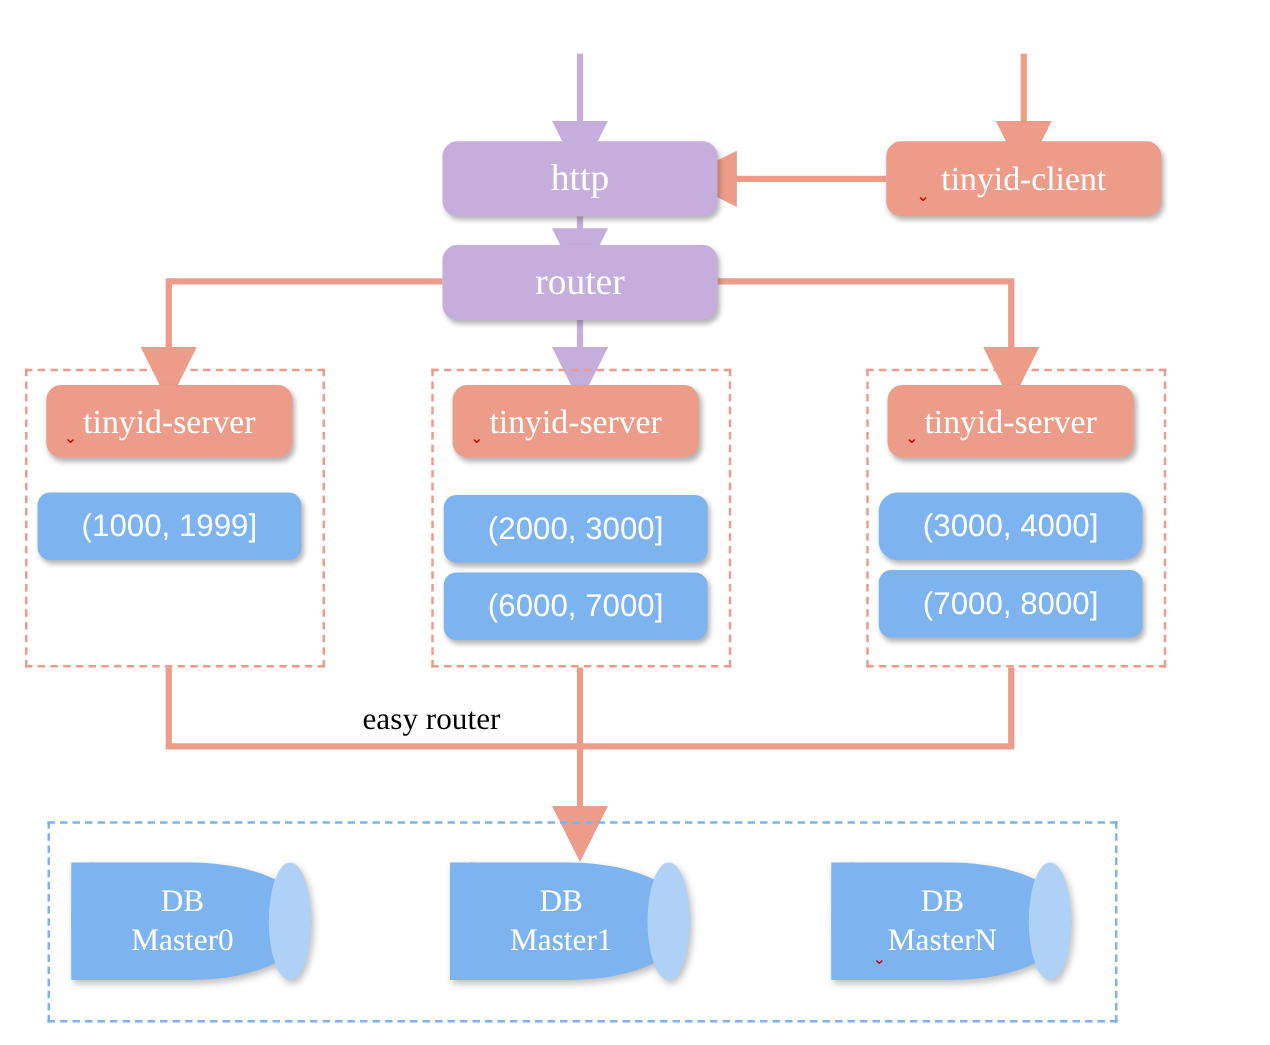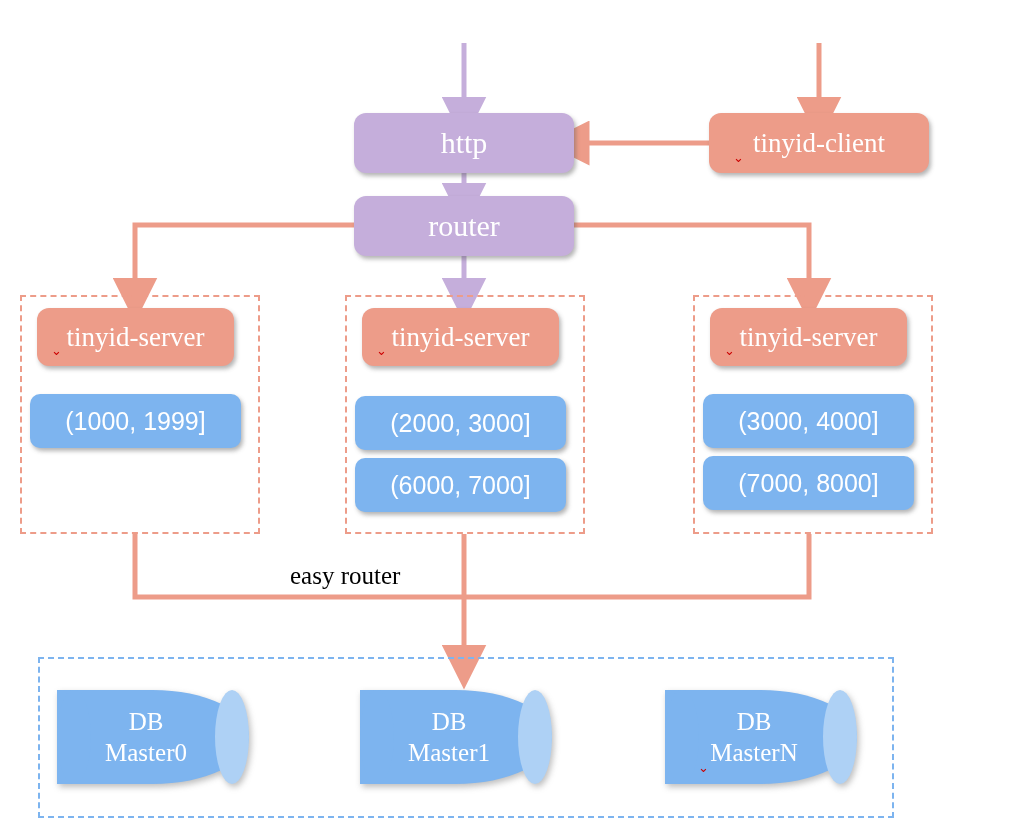--- a/index.html
+++ b/index.html
@@ -223,21 +223,21 @@
     <span>(6000, 7000]</span>
   </div>
 
   <div class="group" style="left:693px; top:295px; width:240px; height:239px;"></div>
 
   <div class="node salmon" style="left:710px; top:308px; width:197px; height:58px;">
     <span>tinyid-server</span>
     <span class="squiggle" style="left:14px; top:36px;">⌄</span>
   </div>
 
-  <div class="node blue" style="left:703px; top:394px; width:211px; height:54px;">
+  <div class="node blue" style="left:703px; top:394px; width:211px; height:54px;border-radius:15px;">
     <span>(3000, 4000]</span>
   </div>
 
   <div class="node blue" style="left:703px; top:456px; width:211px; height:54px;">
     <span>(7000, 8000]</span>
   </div>
 
   <div class="edge-label" style="left:284px; top:562px;text-align:right;">easy router</div>
 
   <div class="group db-group" style="left:38px; top:657px; width:856px; height:161px;"></div>

